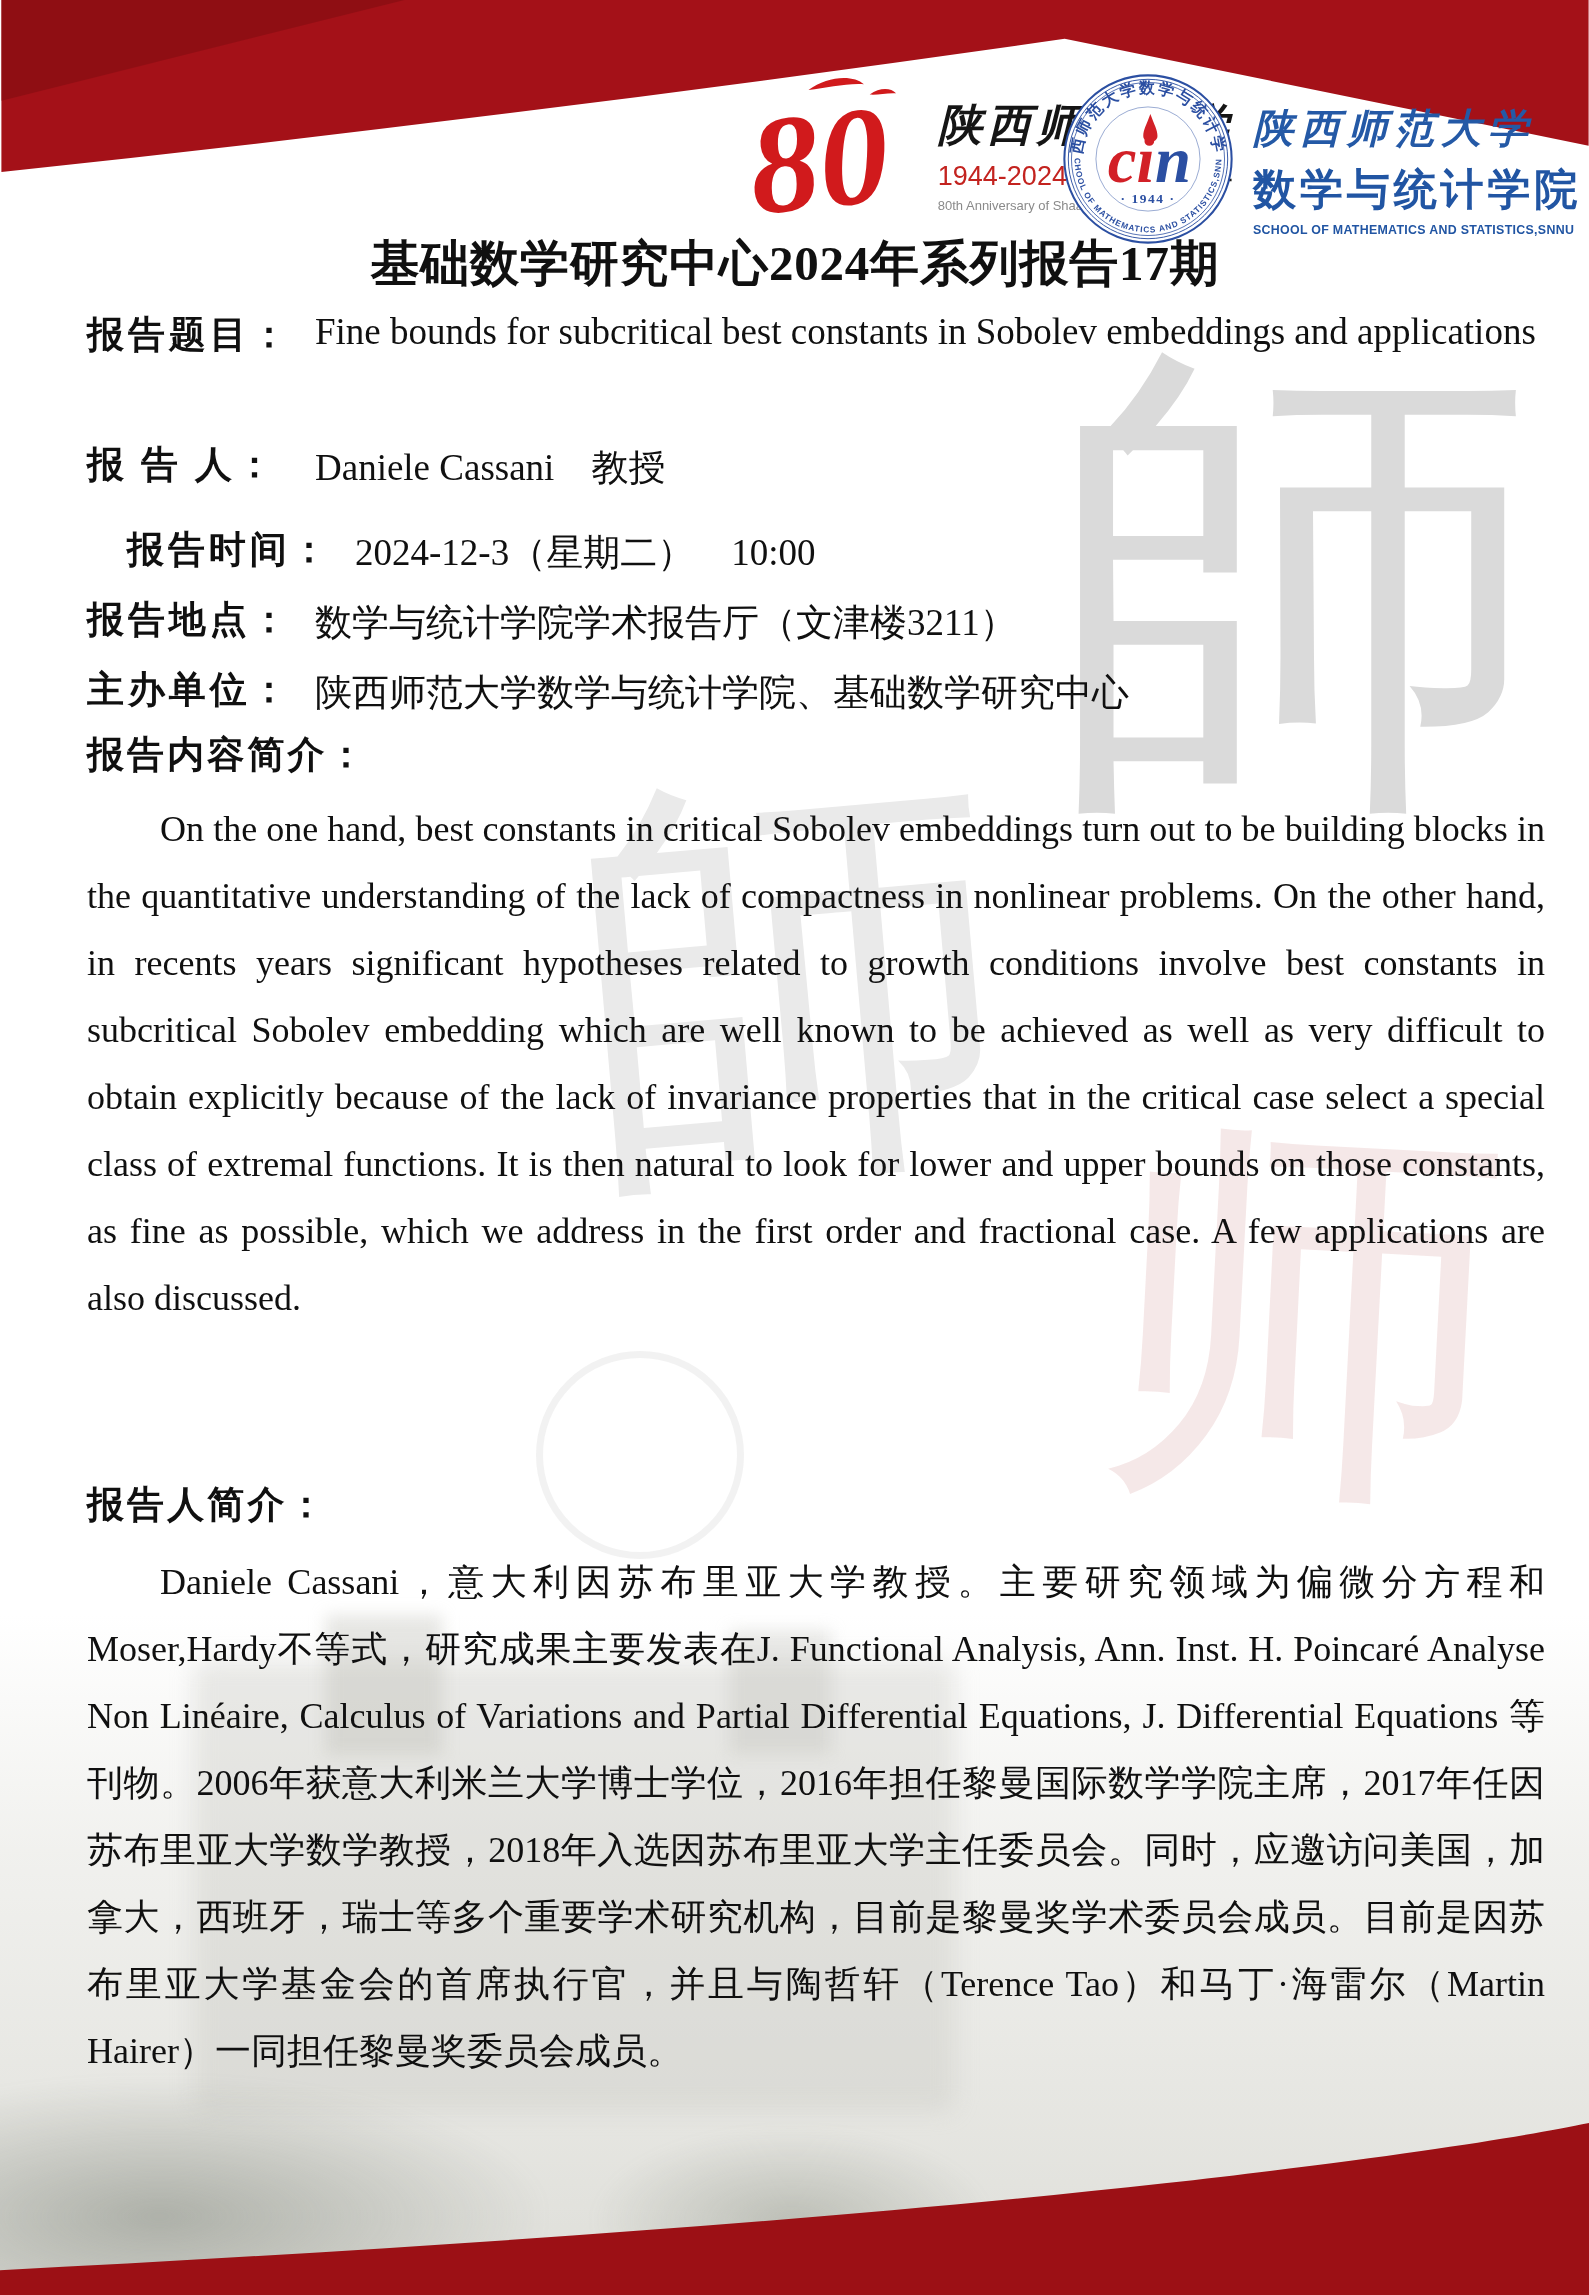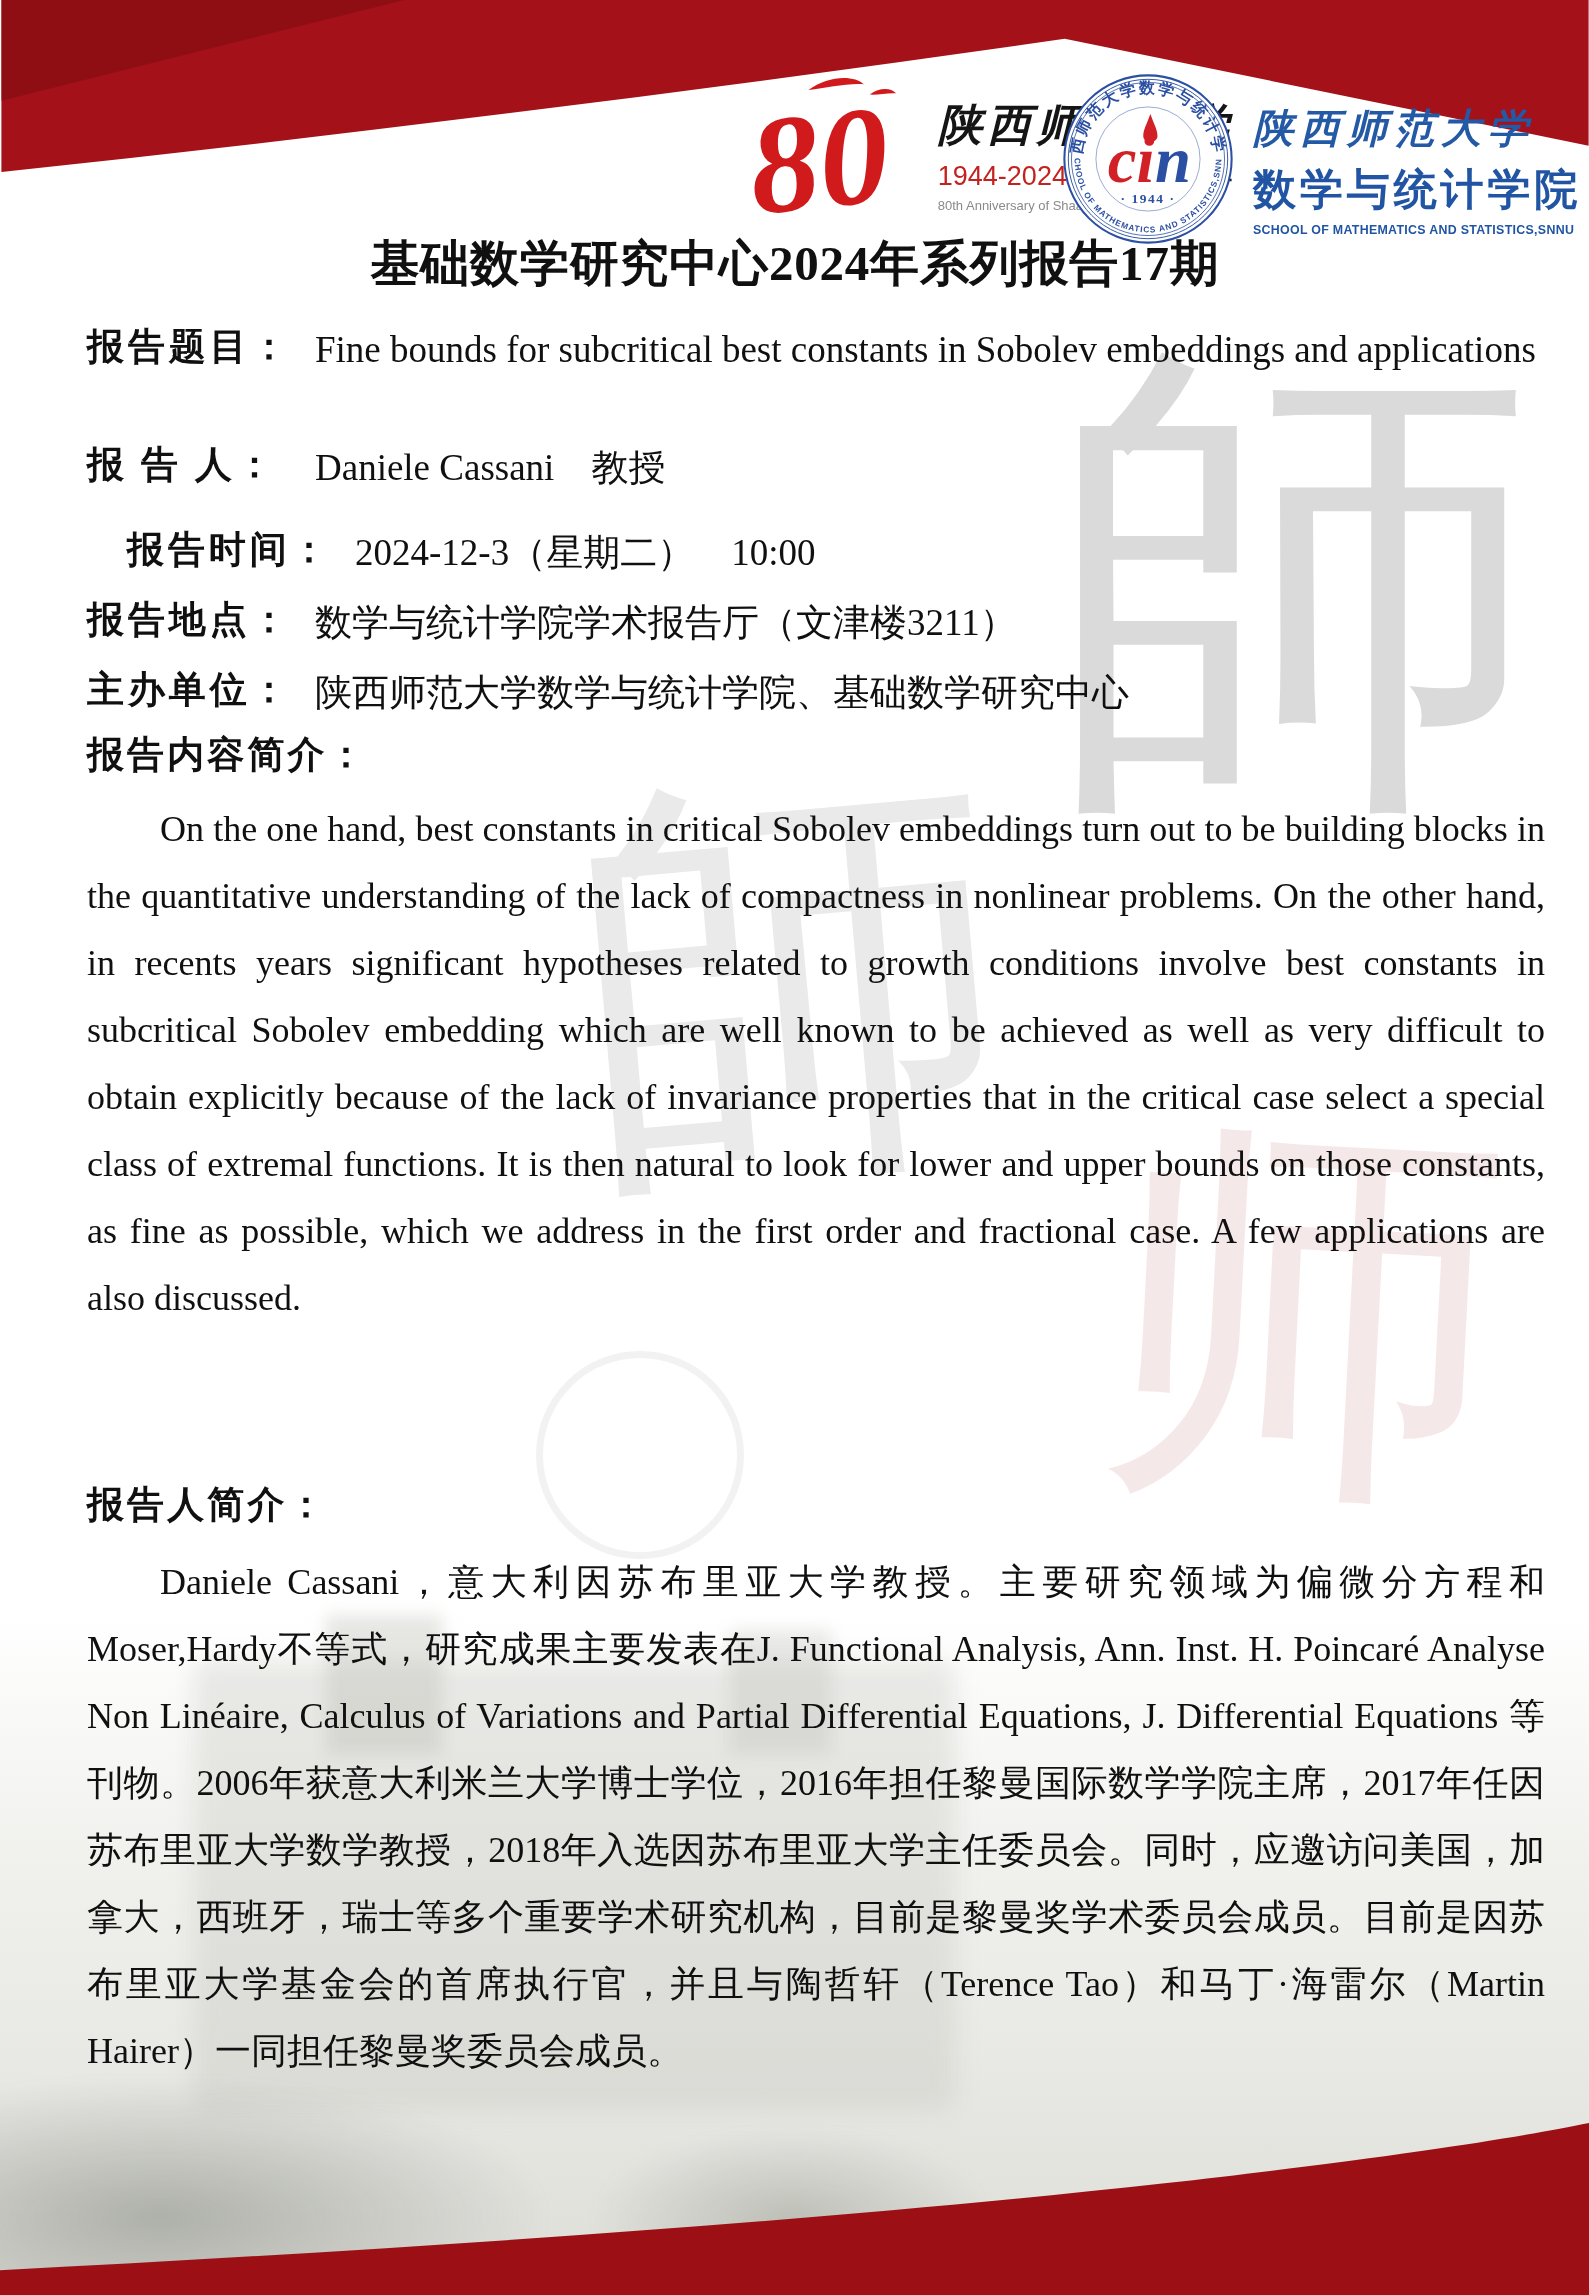--- a/index.html
+++ b/index.html
@@ -40,21 +40,21 @@
   .sb-school{font-size:43px;font-weight:bold;color:#2155a3;letter-spacing:3.9px;margin-top:5px;font-family:"Liberation Sans",sans-serif;}
   .sb-en{font-size:12.4px;font-weight:bold;color:#2155a3;margin-top:3.9px;letter-spacing:0.3px;font-family:"Liberation Sans",sans-serif;}
   
   .title{
     left:0;top:231px;width:100%;text-align:center;z-index:3;
     font-size:49px;font-weight:bold;letter-spacing:0.8px;
   }
   .row{position:absolute;left:87px;z-index:3;display:flex;font-size:37px;}
   .row .lbl{font-weight:bold;width:228px;flex:none;letter-spacing:3.9px;}
   .row .val{line-height:56px;}
-  .row1{top:322px;} .row1 .val{width:1231px;}
+  .row1{top:304px;align-items:flex-end;} .row1 .val{width:1231px;}
   .row2{top:440px;} .row3{top:525px;margin-left:40px;} .row4{top:595px;} .row5{top:665px;}
   .sec-h{position:absolute;left:87px;z-index:3;font-size:37px;font-weight:bold;letter-spacing:3.1px;}
   .sec-abstract{top:730px;} .sec-bio{top:1480px;}
   .para{
     position:absolute;left:87px;width:1458px;z-index:3;
     font-size:36px;line-height:67px;text-align:justify;text-indent:73px;
   }
   .para-abstract{top:796px;}
   .para-bio{top:1549px;}
 </style>

